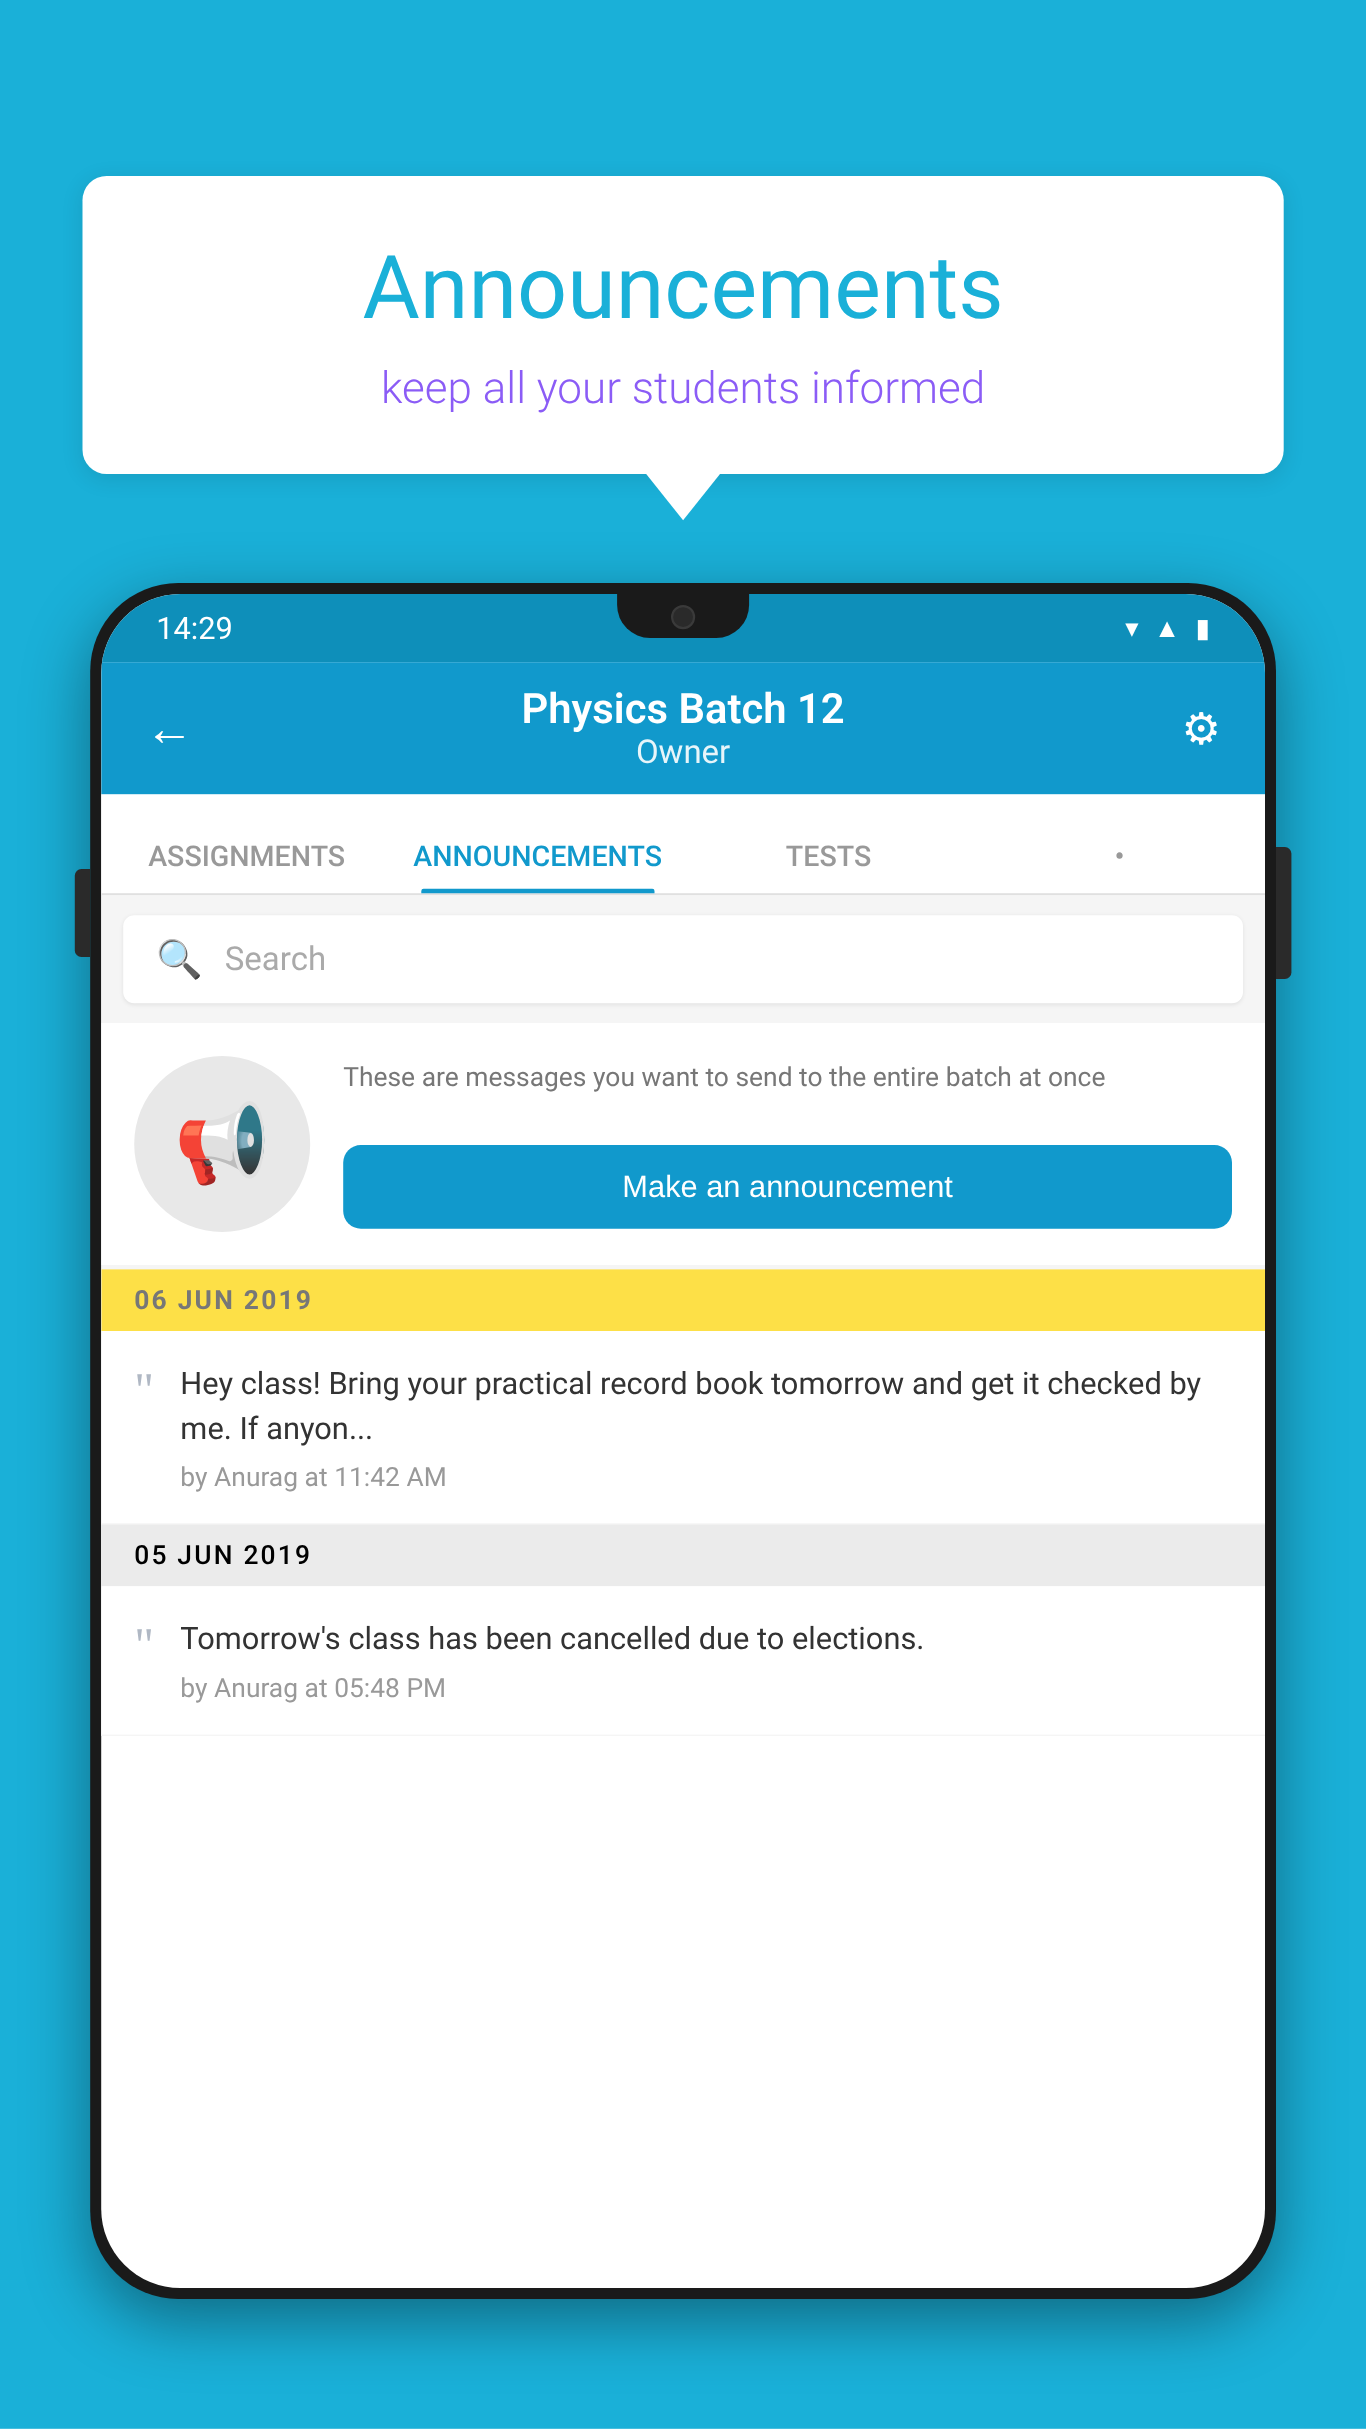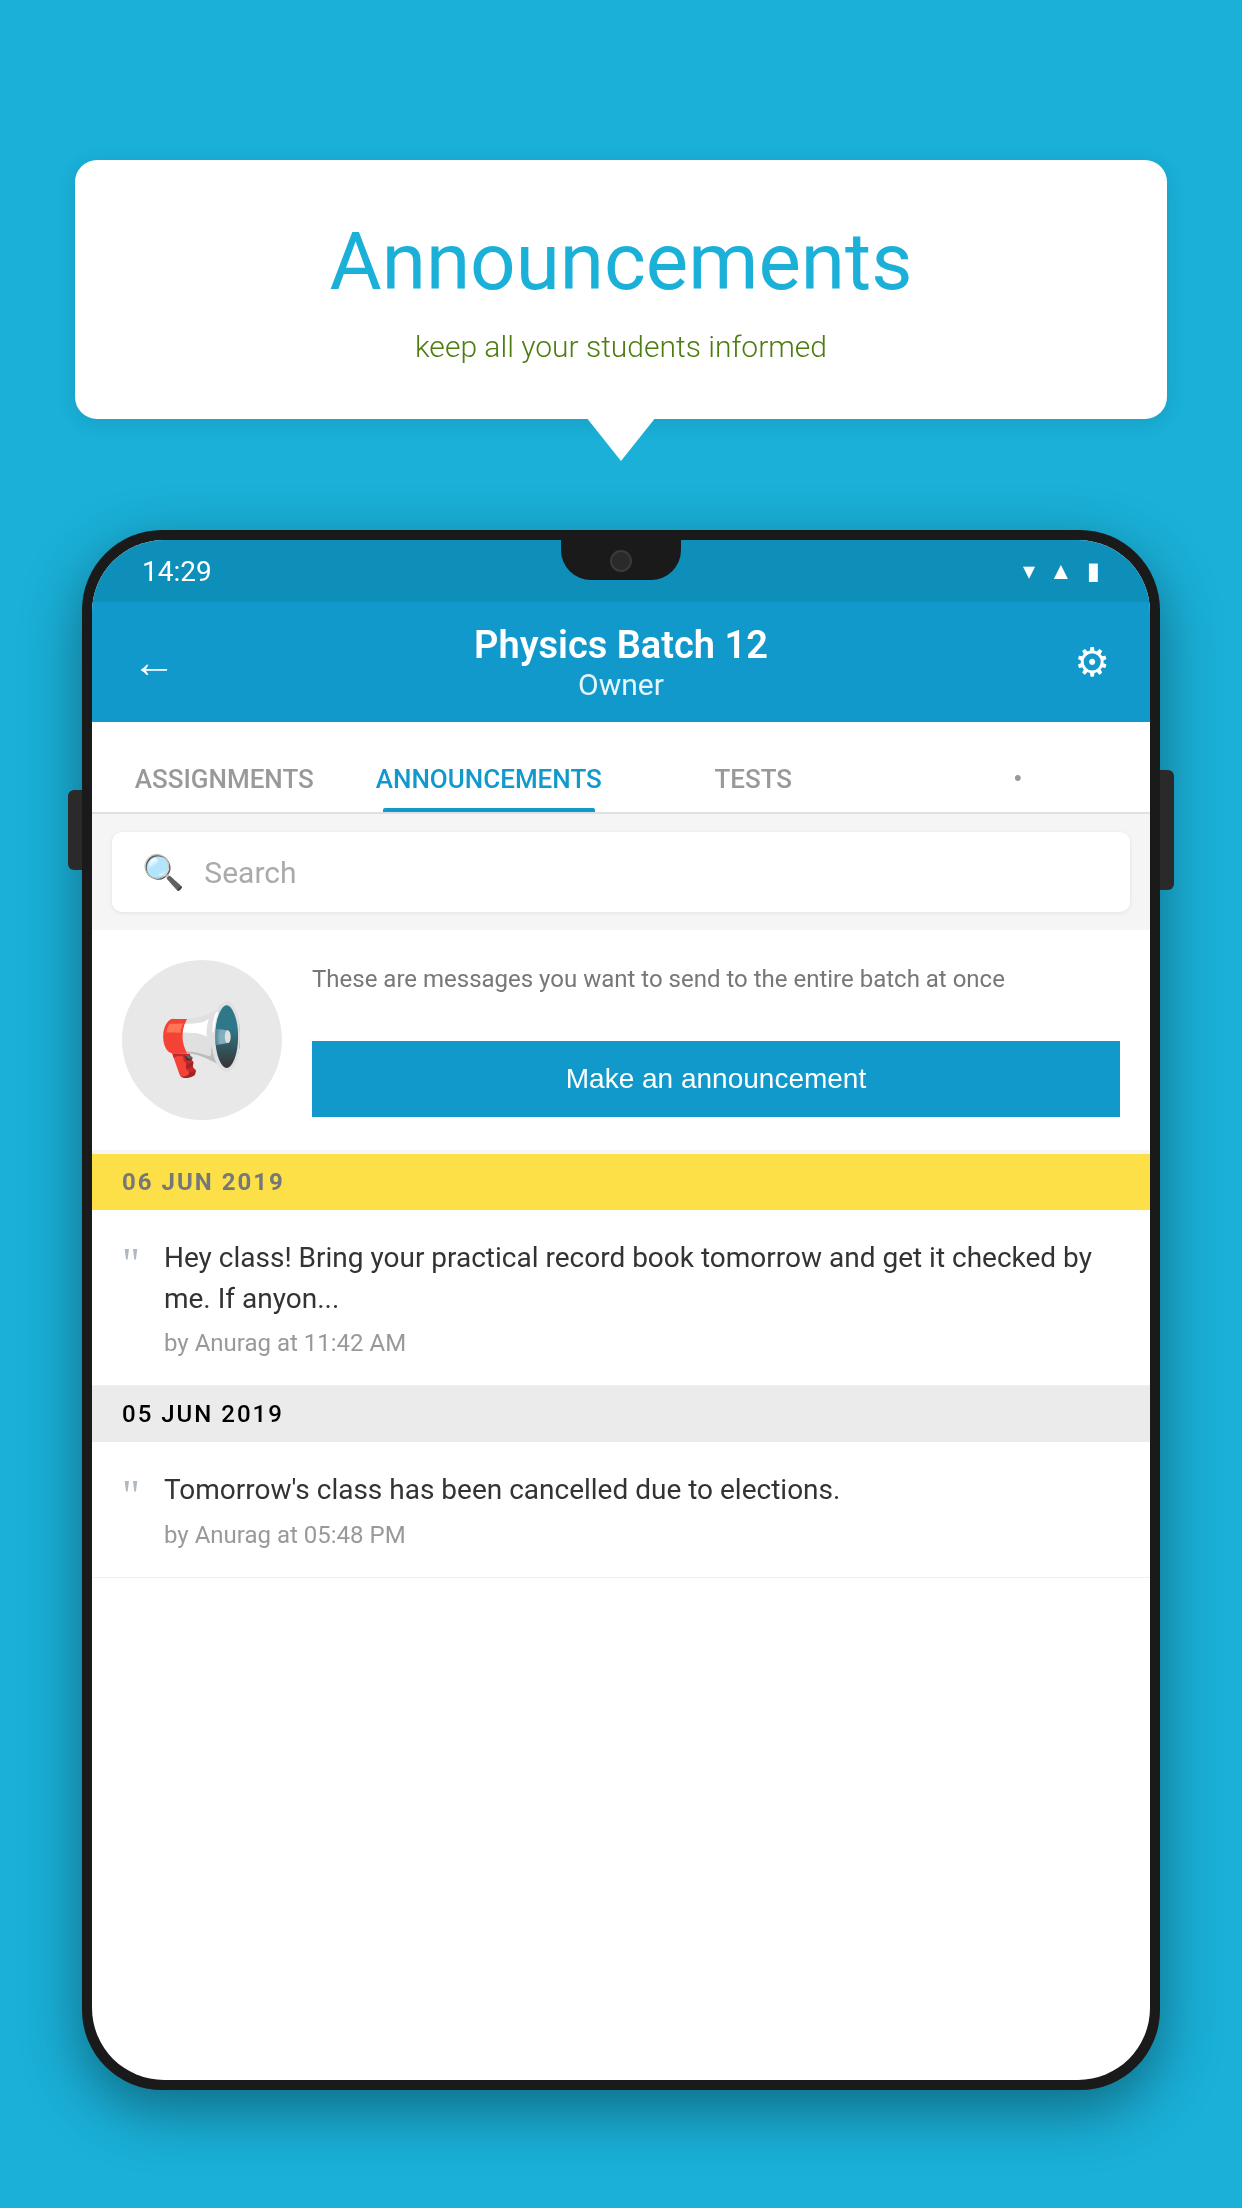--- a/index.html
+++ b/index.html
@@ -40,22 +40,22 @@
     }
 
     .bubble-title {
       font-size: 80px;
       color: #1ab0d8;
       font-weight: 400;
       margin-bottom: 20px;
     }
 
     .bubble-subtitle {
-      font-size: 30px;
-      color: #4d7c0f;
+      font-size: 40px;
+      color: #8b5cf6;
       font-weight: 300;
     }
 
     
     .phone-container {
       position: absolute;
       top: 530px;
       left: 82px;
       right: 82px;
       bottom: 0;
@@ -296,21 +296,21 @@
       font-size: 24px;
       color: #777;
       line-height: 1.4;
       margin-bottom: 20px;
     }
 
     .make-announcement-btn {
       background: #1199cc;
       color: white;
       border: none;
-      border-radius: 0;
+      border-radius: 16px;
       padding: 22px 30px;
       font-size: 28px;
       font-weight: 500;
       cursor: pointer;
       width: 100%;
       margin-top: 24px;
     }
 
     
     .date-divider {

